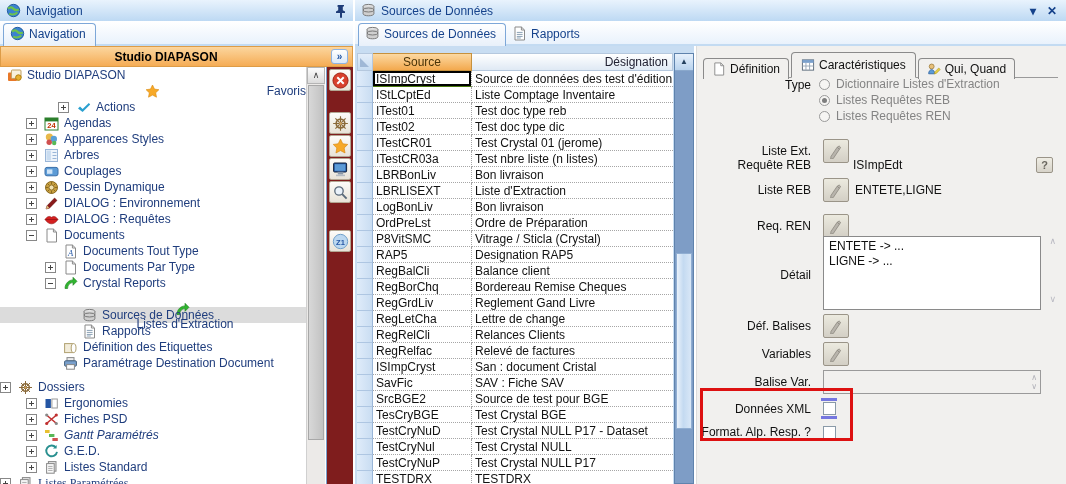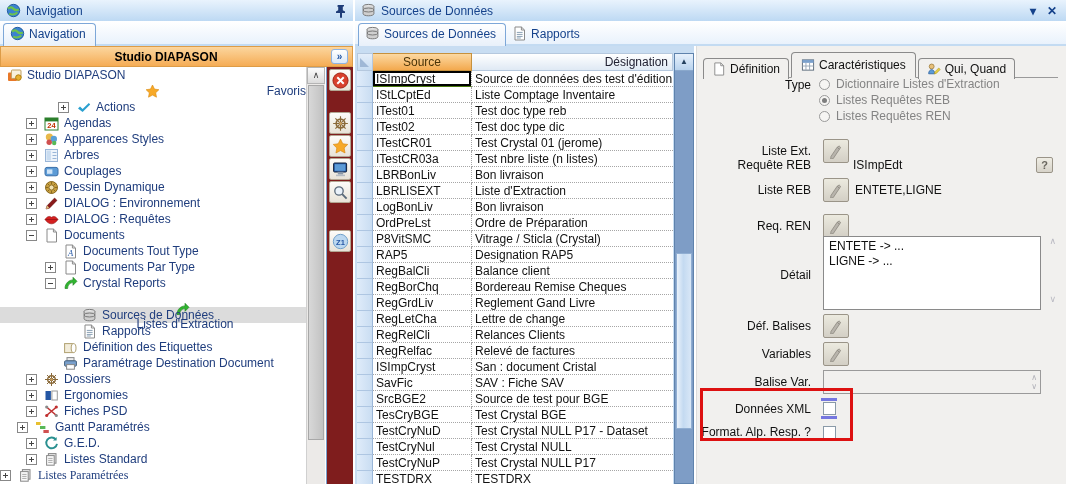--- a/index.html
+++ b/index.html
@@ -336,21 +336,21 @@
           <span class="exp-sp"></span>
           <span class="icon">
             <svg viewBox="0 0 15 15">
               <rect x="4" y="1.6" width="7" height="3.4" fill="#eee" stroke="#888"></rect>
               <rect x="1.6" y="4.8" width="11.8" height="5.4" rx="1" fill="#7aa0cc" stroke="#44607c"></rect>
               <rect x="3.6" y="8.6" width="7.8" height="4.6" fill="#fff" stroke="#888"></rect>
             </svg>
           </span>
           <span>Paramétrage Destination Document</span>
         </div>
-        <div class="trow" style="padding-left: 26px;">
+        <div class="trow" style=" margin-top: 8px;">
           <span class="expander plus"></span>
           <span class="icon">
             <svg viewBox="0 0 15 15">
               <circle cx="7.5" cy="7.5" r="3.8" fill="none" stroke="#8a6a3a" stroke-width="1.5"></circle>
               <path d="M7.5 1v13M1 7.5h13M3 3l9 9M12 3l-9 9" stroke="#8a6a3a"></path>
               <circle cx="7.5" cy="7.5" r="1.3" fill="#c8a060"></circle>
             </svg>
           </span>
           <span>Dossiers</span>
         </div>
@@ -370,21 +370,21 @@
             <svg viewBox="0 0 15 15">
               <path d="M2.5 3l10 8.5M12.5 3l-10 8.5" stroke="#c03030" stroke-width="1.6"></path>
               <circle cx="2.7" cy="3" r="1.6" fill="#8a8a8a"></circle>
               <circle cx="12.3" cy="3" r="1.6" fill="#c03030"></circle>
               <circle cx="2.7" cy="11.5" r="1.6" fill="#c03030"></circle>
               <circle cx="12.3" cy="11.5" r="1.6" fill="#8a8a8a"></circle>
             </svg>
           </span>
           <span>Fiches PSD</span>
         </div>
-        <div class="trow" style="padding-left: 17px;">
+        <div class="trow" style="padding-left: 26px; font-style: italic;">
           <span class="expander plus"></span>
           <span class="icon">
             <svg viewBox="0 0 15 15">
               <rect x="1" y="2" width="4.6" height="3" fill="#e8c030"></rect>
               <rect x="5" y="6" width="5.4" height="3" fill="#58b858"></rect>
               <rect x="8.4" y="10" width="5.4" height="3" fill="#d05050"></rect>
             </svg>
           </span>
           <span>Gantt Paramétrés</span>
         </div>

